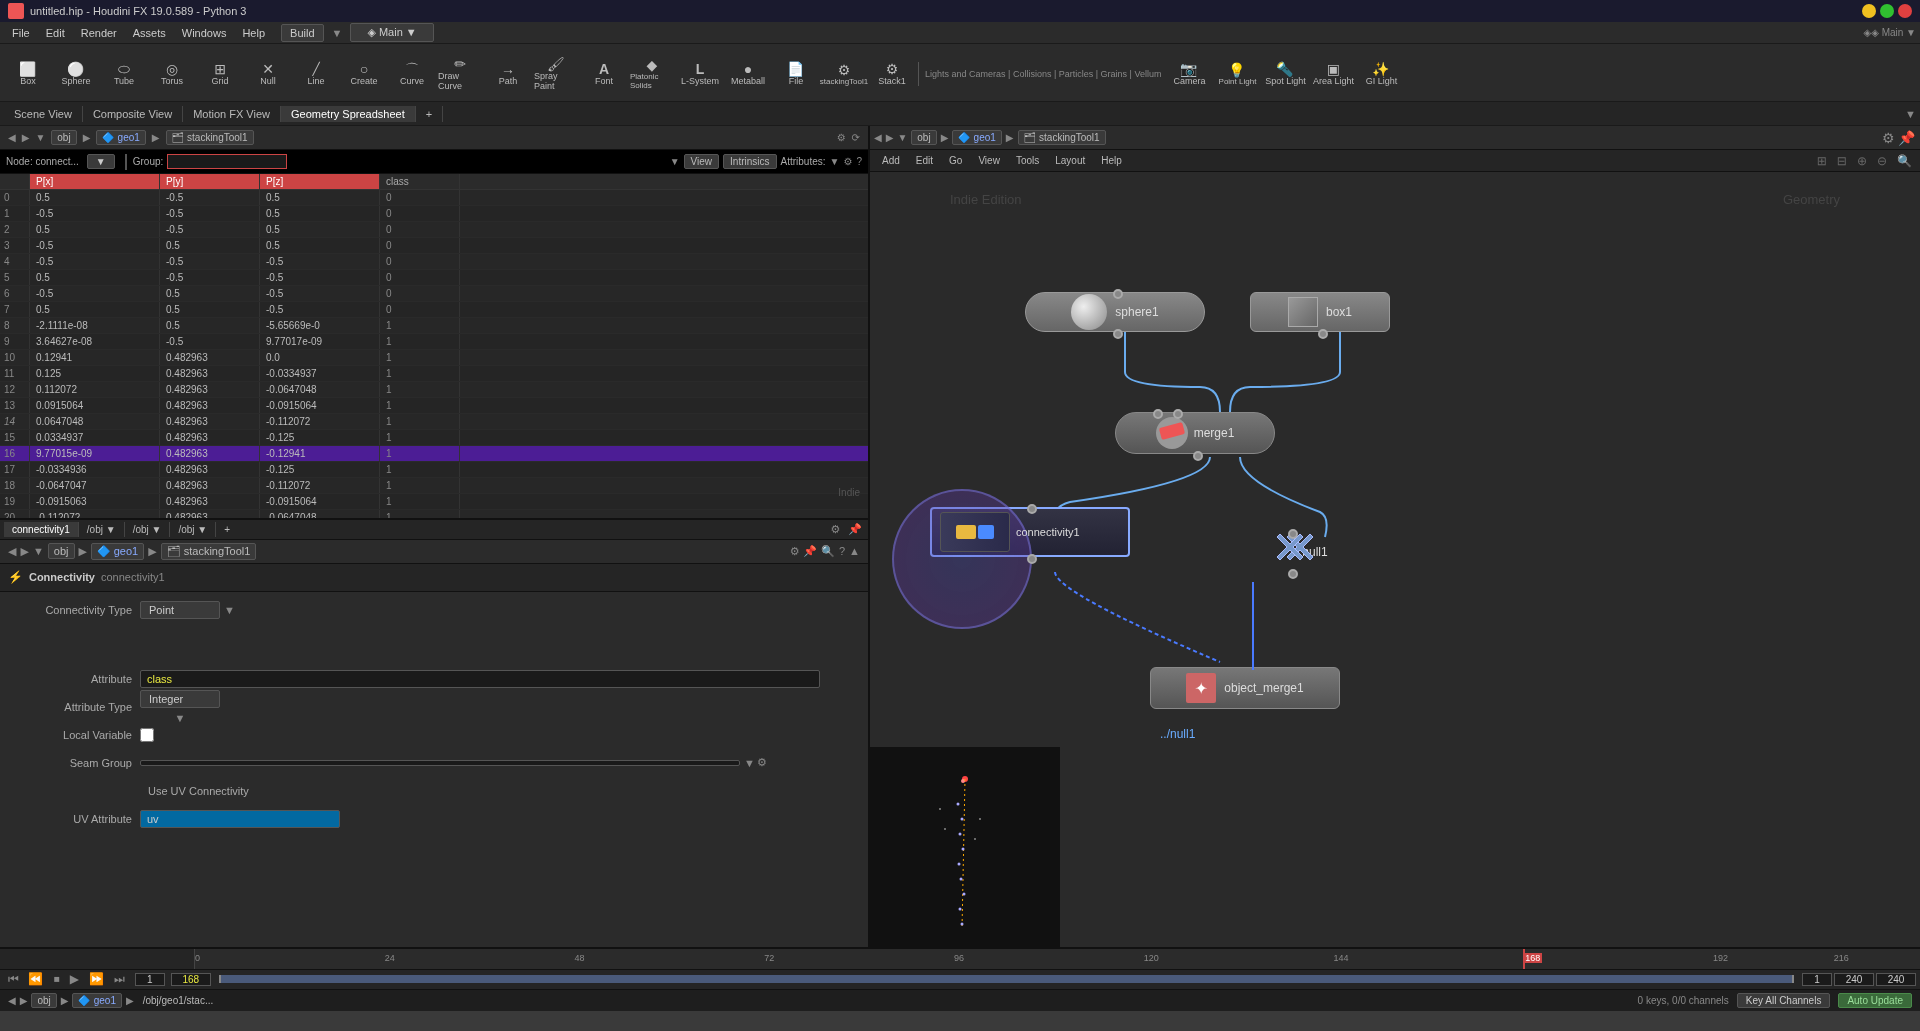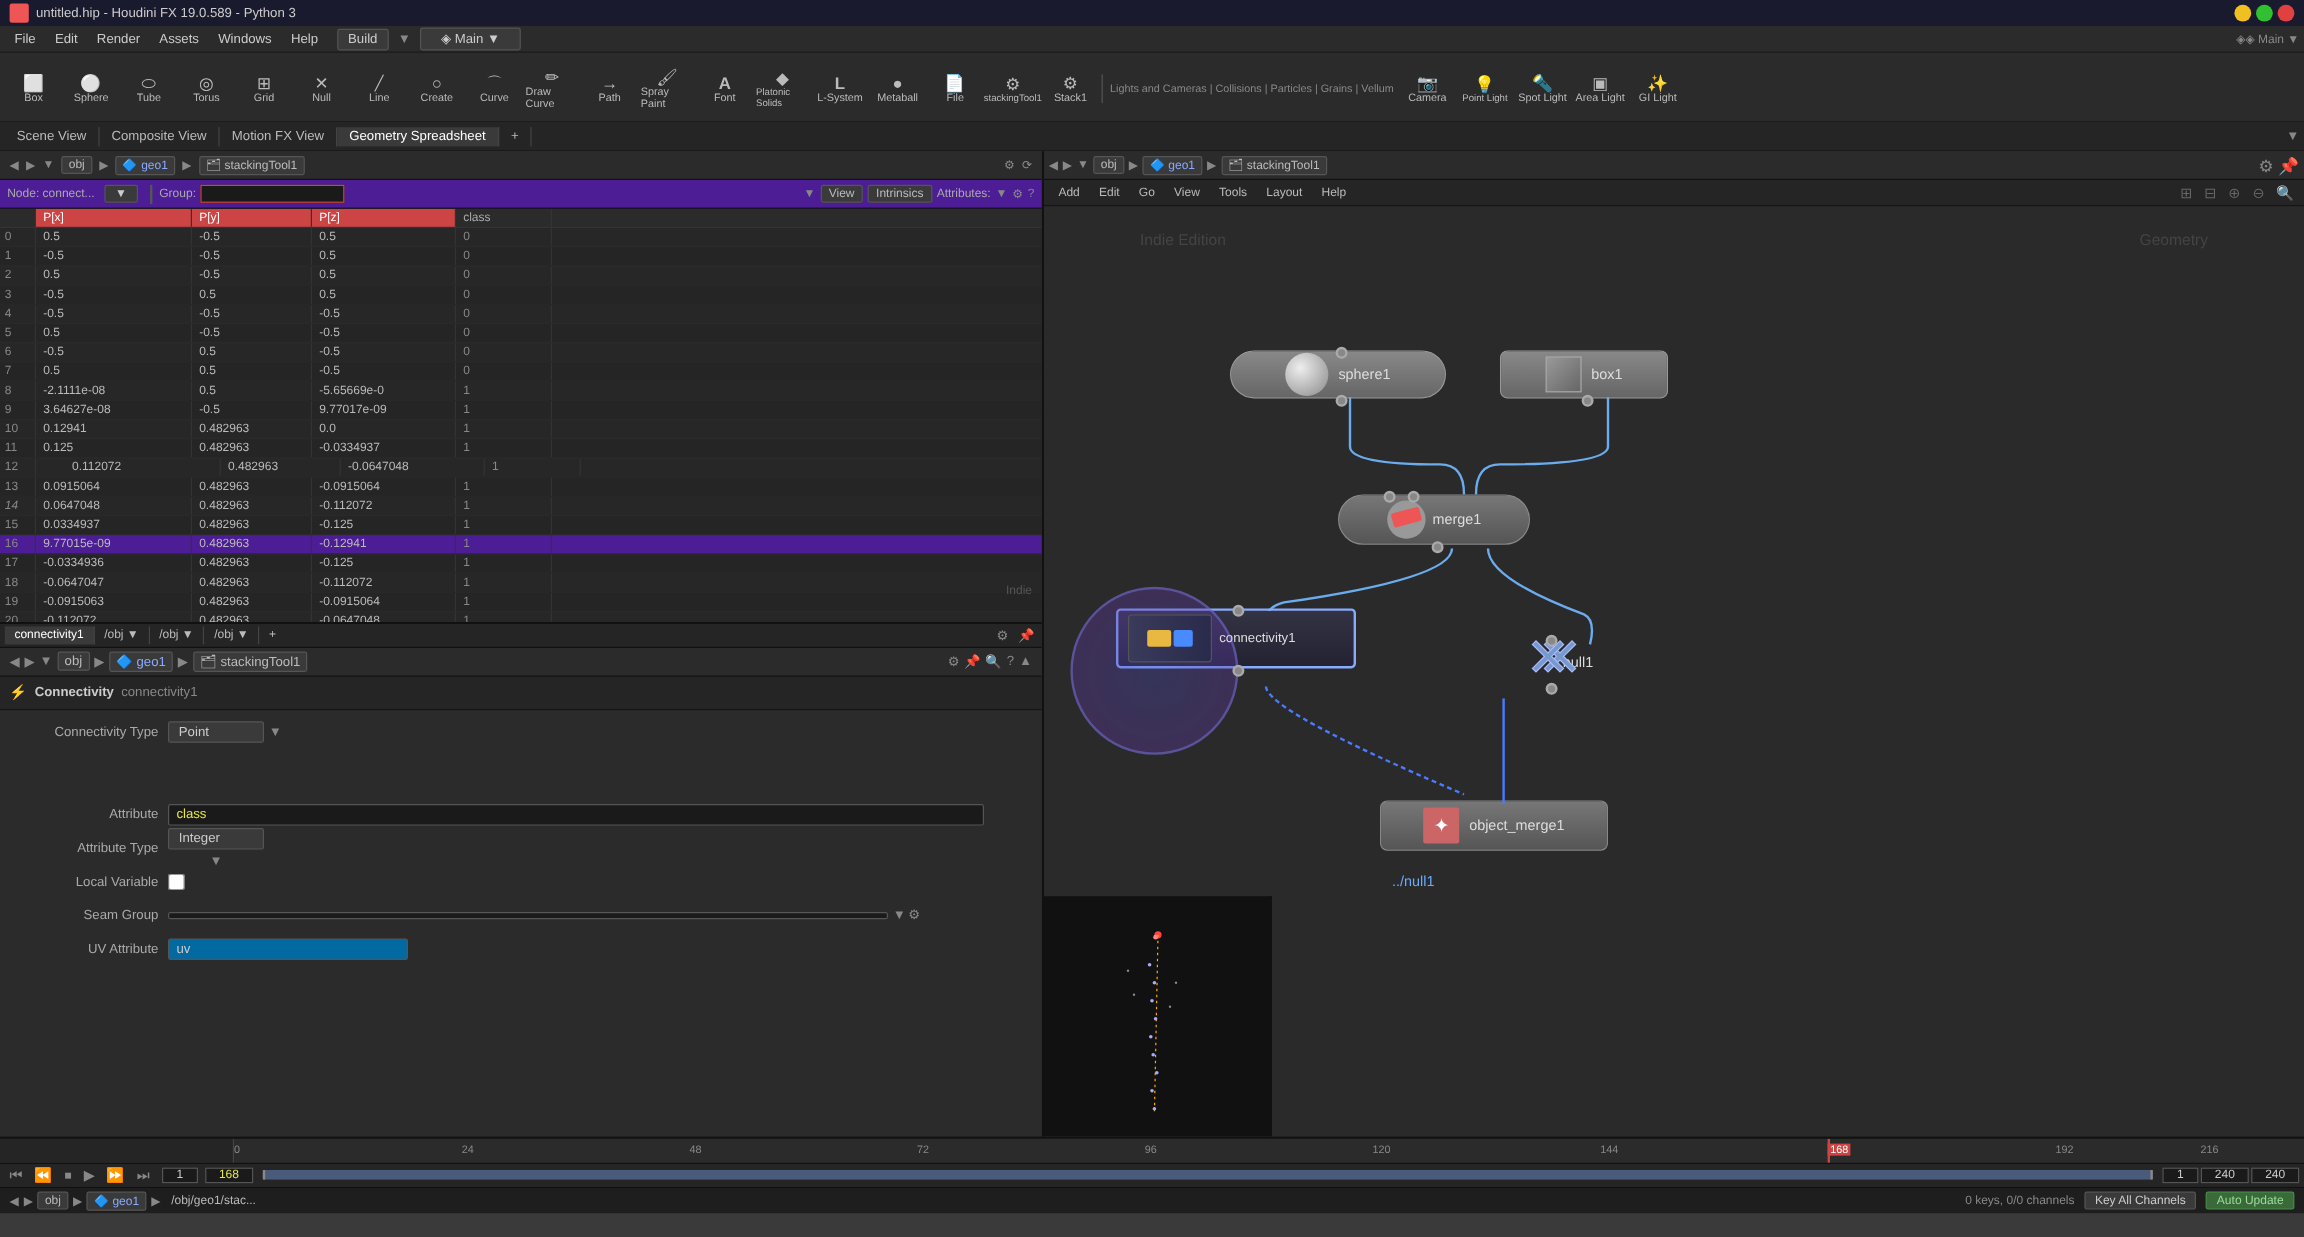--- a/index.html
+++ b/index.html
@@ -212,21 +212,21 @@
       <span style="color:#888;">▼</span>
       <span style="background:#3a3a3a; border:1px solid #555; padding:1px 5px; border-radius:2px; color:#bbb;">obj</span>
       <span style="color:#888;">▶</span>
       <span style="background:#3a3a3a; border:1px solid #555; padding:1px 5px; border-radius:2px; color:#8af;">🔷 geo1</span>
       <span style="color:#888;">▶</span>
       <span style="background:#3a3a3a; border:1px solid #555; padding:1px 5px; border-radius:2px; color:#bbb;">🗂 stackingTool1</span>
       <span style="margin-left:auto; color:#888; cursor:pointer;">⚙</span>
       <span style="color:#888; cursor:pointer;">⟳</span>
     </div>
 
-    <div style="background:#4c1d95; height:24px; display:flex; align-items:center; padding:0 6px; border-bottom:1px solid #111; font-size:10px;">
+    <div style="background:#000000; height:24px; display:flex; align-items:center; padding:0 6px; border-bottom:1px solid #111; font-size:10px;">
       <span style="color:#aaa; margin-right:8px;">Node: connect...</span>
       <span style="background:#3a3a3a; border:1px solid #555; padding:1px 8px; margin-right:4px; border-radius:2px; cursor:pointer;">▼</span>
       <span style="width:2px; background:#555; height:16px; display:inline-block; margin:0 6px;"></span>
       <span style="color:#aaa; margin-right:4px;">Group:</span>
       <input type="text" style="background: rgb(26, 26, 26); border: 1px solid rgb(204, 68, 68); color: rgb(204, 204, 204); padding: 1px 4px; width: 120px; font-size: 10px;">
       <span style="margin-left:auto; display:flex; gap:4px; align-items:center;">
         <span style="color:#888; cursor:pointer;">▼</span>
         <span style="background:#3a3a3a; border:1px solid #555; padding:1px 6px; border-radius:2px; color:#bbb; cursor:pointer;">View</span>
         <span style="background:#3a3a3a; border:1px solid #555; padding:1px 6px; border-radius:2px; color:#bbb; cursor:pointer;">Intrinsics</span>
         <span style="color:#aaa;">Attributes:</span>
@@ -327,21 +327,21 @@
         </div>
         <div class="sp-row" style="display:flex; border-bottom:1px solid #2a2a2a; background:#252525;">
           <div style="min-width:30px; padding:2px 4px; font-size:10px; color:#888; border-right:1px solid #333;">11</div>
           <div style="min-width:130px; padding:2px 6px; font-size:10px; color:#bbb; border-right:1px solid #333;">0.125</div>
           <div style="min-width:100px; padding:2px 6px; font-size:10px; color:#bbb; border-right:1px solid #333;">0.482963</div>
           <div style="min-width:120px; padding:2px 6px; font-size:10px; color:#bbb; border-right:1px solid #333;">-0.0334937</div>
           <div style="min-width:80px; padding:2px 6px; font-size:10px; color:#888; border-right:1px solid #333;">1</div>
         </div>
         <div class="sp-row" style="display:flex; border-bottom:1px solid #2a2a2a; background:#272727;">
           <div style="min-width:30px; padding:2px 4px; font-size:10px; color:#888; border-right:1px solid #333;">12</div>
-          <div style="min-width:130px; padding:2px 6px; font-size:10px; color:#bbb; border-right:1px solid #333;margin-left:24px;">0.112072</div>
+          <div style="min-width:130px; padding:2px 6px; font-size:10px; color:#bbb; border-right:1px solid #333;">0.112072</div>
           <div style="min-width:100px; padding:2px 6px; font-size:10px; color:#bbb; border-right:1px solid #333;">0.482963</div>
           <div style="min-width:120px; padding:2px 6px; font-size:10px; color:#bbb; border-right:1px solid #333;">-0.0647048</div>
           <div style="min-width:80px; padding:2px 6px; font-size:10px; color:#888; border-right:1px solid #333;">1</div>
         </div>
         <div class="sp-row" style="display:flex; border-bottom:1px solid #2a2a2a; background:#252525;">
           <div style="min-width:30px; padding:2px 4px; font-size:10px; color:#888; border-right:1px solid #333;">13</div>
           <div style="min-width:130px; padding:2px 6px; font-size:10px; color:#bbb; border-right:1px solid #333;">0.0915064</div>
           <div style="min-width:100px; padding:2px 6px; font-size:10px; color:#bbb; border-right:1px solid #333;">0.482963</div>
           <div style="min-width:120px; padding:2px 6px; font-size:10px; color:#bbb; border-right:1px solid #333;">-0.0915064</div>
           <div style="min-width:80px; padding:2px 6px; font-size:10px; color:#888; border-right:1px solid #333;">1</div>
@@ -464,20 +464,23 @@
         <input type="checkbox" style="width: 14px; height: 14px; margin-right: 8px;">
       </div>
 
       <div style="display:flex; align-items:center; margin-bottom:4px; height:24px;">
         <div style="width:140px; text-align:right; padding-right:8px; color:#aaa; font-size:11px;">Seam Group</div>
         <div style="background:#1a1a1a; border:1px solid #555; color:#ccc; padding:2px 6px; font-size:11px; border-radius:2px; width:600px;"></div>
         <span style="color:#888; margin-left:4px; cursor:pointer;">▼</span>
         <span style="color:#888; margin-left:2px; cursor:pointer;">⚙</span>
       </div>
 
+      <div style="display:flex; align-items:center; margin-bottom:4px; height:24px; padding-left:148px;">
+        <span style="color:#aaa; font-size:11px; cursor:pointer;">Use UV Connectivity</span>
+      </div>
 
       <div style="display:flex; align-items:center; margin-bottom:4px; height:24px;">
         <div style="width:140px; text-align:right; padding-right:8px; color:#aaa; font-size:11px;">UV Attribute</div>
         <div style="background:#0369a1; border:1px solid #555; color:#ccc; padding:2px 6px; font-size:11px; border-radius:2px; width:200px;">uv</div>
       </div>
     </div>
   </div>
 
   <div id="right-panel" style="flex:1; display:flex; flex-direction:column;">
 

